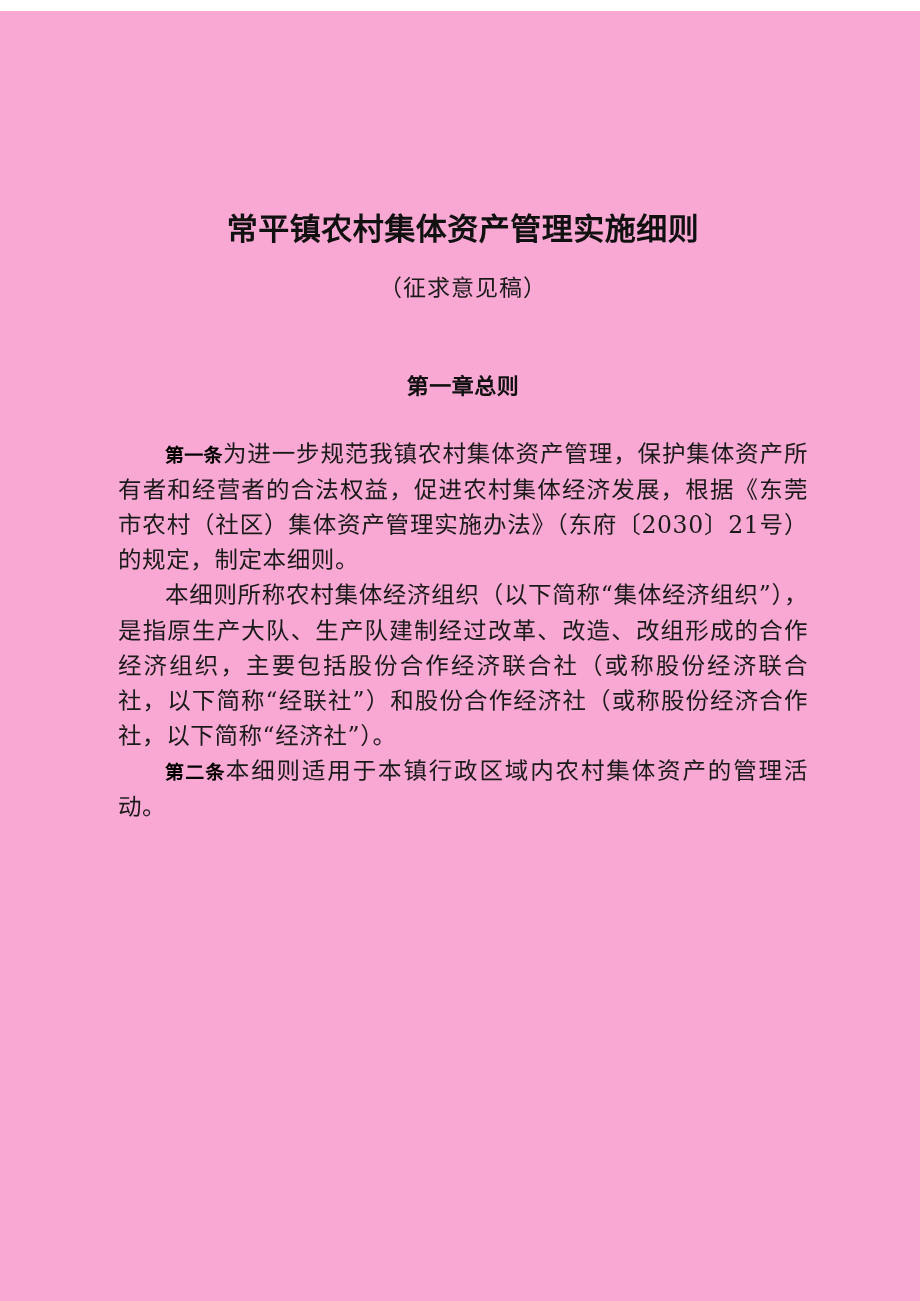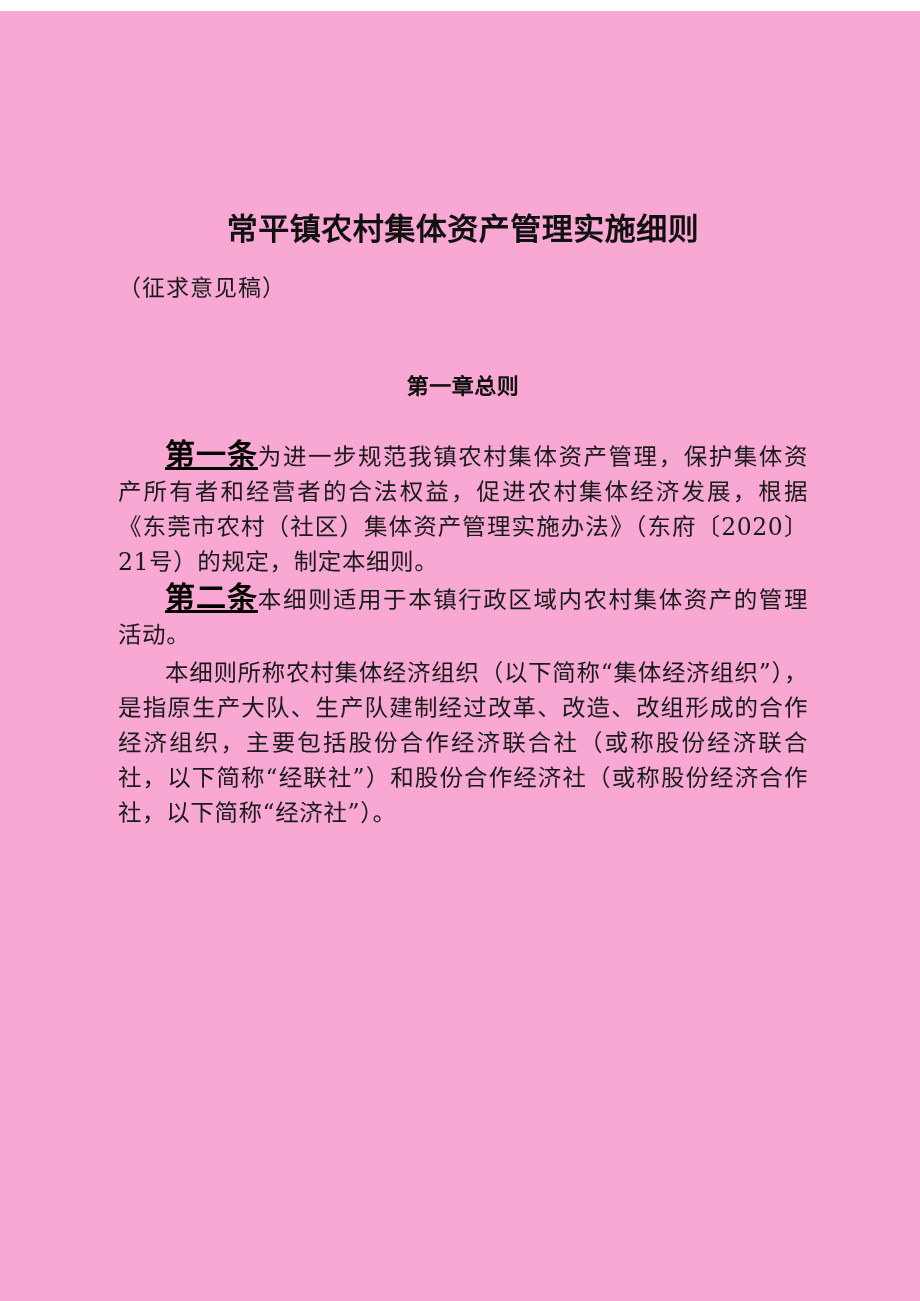--- a/index.html
+++ b/index.html
@@ -41,20 +41,21 @@
     font-weight: 700;
     font-size: 31px;
     line-height: 44px;
     letter-spacing: 0.5px;
     color: #111111;
   }
 
   .doc-subtitle {
     margin: 0;
     padding-top: 20px;
+    text-align: center;
     font-family: "DejaVu Serif", "Liberation Serif", serif;
     font-weight: 400;
     font-size: 23px;
     line-height: 34px;
     letter-spacing: 1px;
     color: #1a1a1a;
   }
 
   
   .chapter-heading {
@@ -88,50 +89,49 @@
   }
 
   p.para + p.para {
     margin-top: 0;
   }
 
   
   .art-no {
     font-family: "DejaVu Sans", "Liberation Sans", sans-serif;
     font-weight: 700;
-    font-size: 30px;
+    font-size: 19px;
     letter-spacing: 0;
     color: #000000;
-    text-decoration: underline;
   }
 </style>
 </head>
 <body>
 
 <div class="page">
   <div class="content">
 
     <h1 class="doc-title">常平镇农村集体资产管理实施细则</h1>
 
     <div class="doc-subtitle">（征求意见稿）</div>
 
     <h2 class="chapter-heading">第一章总则</h2>
 
     <div class="body-block">
 
       <p class="para">
-        <span class="art-no">第一条</span><span>为进一步规范我镇农村集体资产管理，保护集体资产所有者和经营者的合法权益，促进农村集体经济发展，根据《东莞市农村（社区）集体资产管理实施办法》（东府〔2020〕21号）的规定，制定本细则。</span>
+        <span class="art-no">第一条</span><span>为进一步规范我镇农村集体资产管理，保护集体资产所有者和经营者的合法权益，促进农村集体经济发展，根据《东莞市农村（社区）集体资产管理实施办法》（东府〔2030〕21号）的规定，制定本细则。</span>
+      </p>
+
+      <p class="para">
+        <span class="art-no"></span><span>本细则所称农村集体经济组织（以下简称“集体经济组织”），是指原生产大队、生产队建制经过改革、改造、改组形成的合作经济组织，主要包括股份合作经济联合社（或称股份经济联合社，以下简称“经联社”）和股份合作经济社（或称股份经济合作社，以下简称“经济社”）。</span>
       </p>
 
       <p class="para">
         <span class="art-no">第二条</span><span>本细则适用于本镇行政区域内农村集体资产的管理活动。</span>
-      </p>
-
-      <p class="para">
-        <span class="art-no"></span><span>本细则所称农村集体经济组织（以下简称“集体经济组织”），是指原生产大队、生产队建制经过改革、改造、改组形成的合作经济组织，主要包括股份合作经济联合社（或称股份经济联合社，以下简称“经联社”）和股份合作经济社（或称股份经济合作社，以下简称“经济社”）。</span>
       </p>
 
 
 
 
     </div>
   </div>
 </div>
 
 </body></html>

